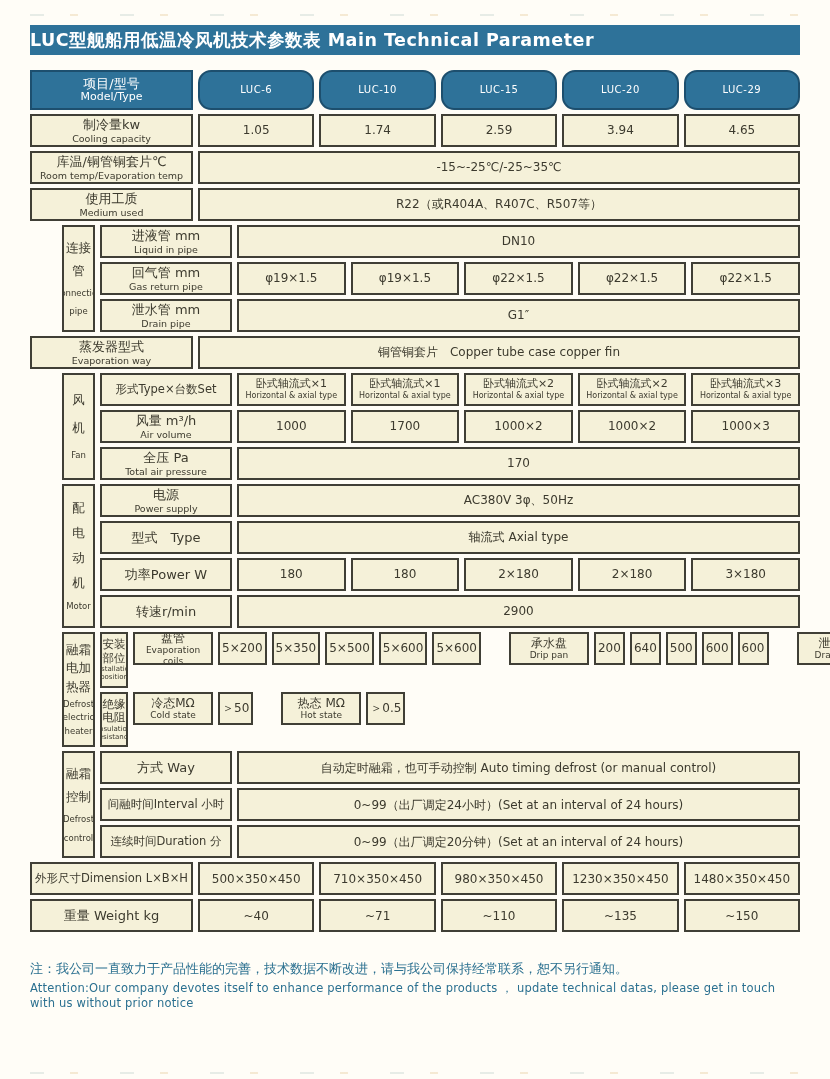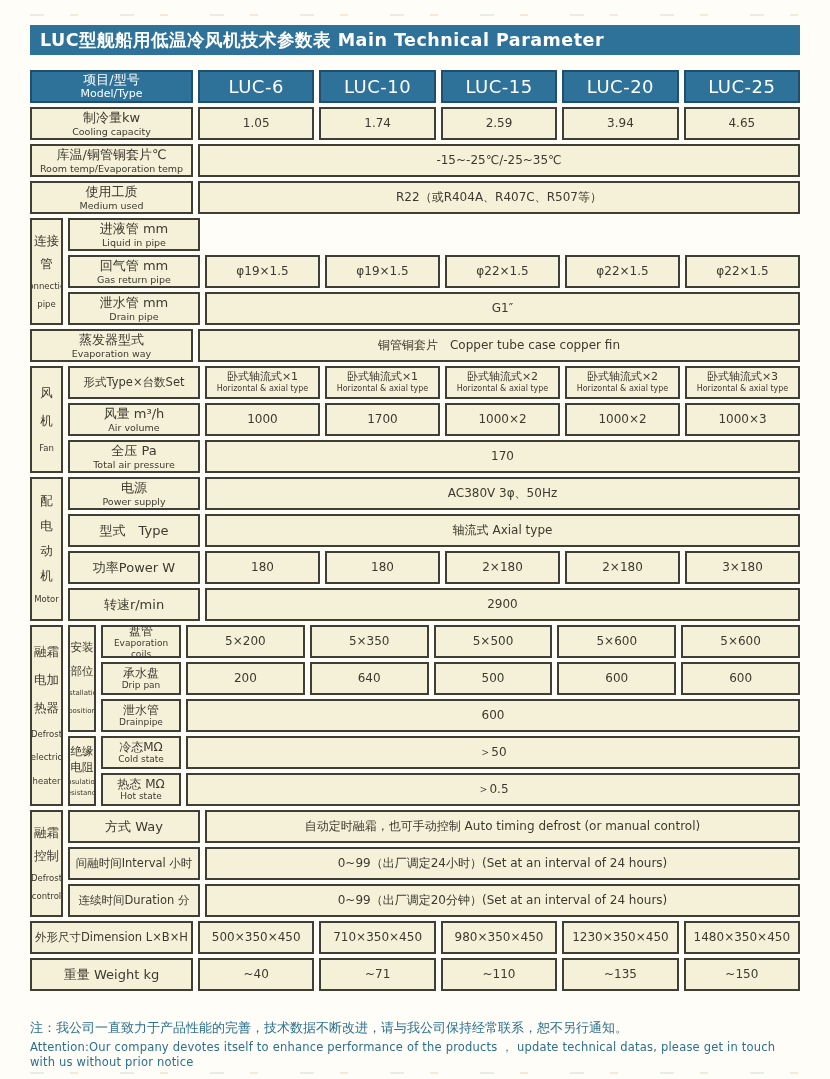--- a/index.html
+++ b/index.html
@@ -9,47 +9,47 @@
   *{box-sizing:border-box;}
   html,body{margin:0;padding:0;}
   body{width:830px;height:1079px;overflow:hidden;background:var(--page-bg);
        font-family:"DejaVu Sans","Liberation Sans",sans-serif;color:var(--text);position:relative;}
   .artifact{position:absolute;left:30px;right:20px;height:2px;opacity:.25;
             background:repeating-linear-gradient(90deg,#9fb9b4 0 14px,transparent 14px 40px,#d8b06a 40px 48px,transparent 48px 90px);}
   .artifact.top{top:14px;}
   .artifact.bottom{top:1072px;}
   .sheet{padding:25px 30px 0 30px;}
   .titlebar{height:30px;background:var(--header-bg);color:#fff;display:flex;align-items:center;
-            padding-left:10px;font-size:17.5px;font-weight:bold;letter-spacing:.5px;margin-bottom:15px;}
+            font-size:17.5px;font-weight:bold;letter-spacing:.5px;margin-bottom:15px;}
   .tbl{display:flex;flex-direction:column;}
   .row{display:flex;gap:5px;margin-bottom:4px;}
   .cell{border:2px solid var(--border);background:var(--cell-bg);display:flex;flex-direction:column;
         align-items:center;justify-content:center;text-align:center;height:33px;line-height:1.18;
         padding:1px 2px;overflow:hidden;}
-  .hcell{background:var(--header-bg);border-color:var(--header-border);color:#fff;height:33px;}
+  .hcell{background:var(--header-bg);border-color:var(--header-border);color:#fff;height:40px;}
   .lab{width:163px;flex:none;}
   .dat{flex:1 1 0;min-width:0;}
   .zh{font-size:13px;}
   .en{font-size:9.5px;}
   .one{font-size:11.5px;}
   .val{font-size:12px;}
-  .model{font-size:18px;letter-spacing:.5px;}
+  .model{font-size:10px;letter-spacing:.5px;border-radius:13px;}
   .hzh{font-size:13px;} .hen{font-size:11px;}
   
   .sec{display:flex;gap:5px;margin-bottom:4px;align-items:stretch;}
-  .gcell{width:33px;flex:none;height:auto;justify-content:space-evenly;padding:5px 0;}
+  .gcell{width:33px;flex:none;height:auto;justify-content:space-evenly;padding:5px 0;margin-left:32px;}
   .gzh{font-size:12.5px;} .gen{font-size:8.5px;}
   .sbody{flex:1;display:flex;flex-direction:column;min-width:0;}
   .sbody > .row:last-child{margin-bottom:0;}
   .sec .lab{width:132px;}
   .subsec{display:flex;gap:5px;margin-bottom:4px;align-items:stretch;}
   .sbody > .subsec:last-child{margin-bottom:0;}
   .sgcell{width:28px;flex:none;height:auto;justify-content:space-evenly;padding:4px 0;}
   .sgzh{font-size:11.5px;} .sgen{font-size:7px;}
-  .subbody{flex:1;display:flex;flex-direction:column;min-width:0;}
+  .subbody{flex:1;display:flex;flex-direction:row;min-width:0;gap:28px;}
   .subbody > .row:last-child{margin-bottom:0;}
   .subsec .lab{width:80px;}
   .subsec .lab .zh{font-size:12px;} .subsec .lab .en{font-size:9px;}
   
   .vzh{font-size:11px;} .ven{font-size:8px;}
   .notes{margin-top:24px;color:var(--note);}
   .note-zh{font-size:13px;}
   .note-en{font-size:11.5px;margin-top:3px;letter-spacing:.2px;}
 </style>
 </head>
@@ -65,21 +65,21 @@
 
     <div class="row">
       <div class="cell hcell lab">
         <span class="hzh">项目/型号</span>
         <span class="hen">Model/Type</span>
       </div>
       <div class="cell hcell dat model">LUC-6</div>
       <div class="cell hcell dat model">LUC-10</div>
       <div class="cell hcell dat model">LUC-15</div>
       <div class="cell hcell dat model">LUC-20</div>
-      <div class="cell hcell dat model">LUC-25</div>
+      <div class="cell hcell dat model">LUC-29</div>
     </div>
 
     <div class="row">
       <div class="cell lab">
         <span class="zh">制冷量kw</span>
         <span class="en">Cooling capacity</span>
       </div>
       <div class="cell dat val">1.05</div>
       <div class="cell dat val">1.74</div>
       <div class="cell dat val">2.59</div>
@@ -109,20 +109,21 @@
         <span class="gzh">管</span>
         <span class="gen">Connection</span>
         <span class="gen">pipe</span>
       </div>
       <div class="sbody">
         <div class="row">
           <div class="cell lab">
             <span class="zh">进液管 mm</span>
             <span class="en">Liquid in pipe</span>
           </div>
+          <div class="cell dat val">DN10</div>
         </div>
         <div class="row">
           <div class="cell lab">
             <span class="zh">回气管 mm</span>
             <span class="en">Gas return pipe</span>
           </div>
           <div class="cell dat val">φ19×1.5</div>
           <div class="cell dat val">φ19×1.5</div>
           <div class="cell dat val">φ22×1.5</div>
           <div class="cell dat val">φ22×1.5</div>

